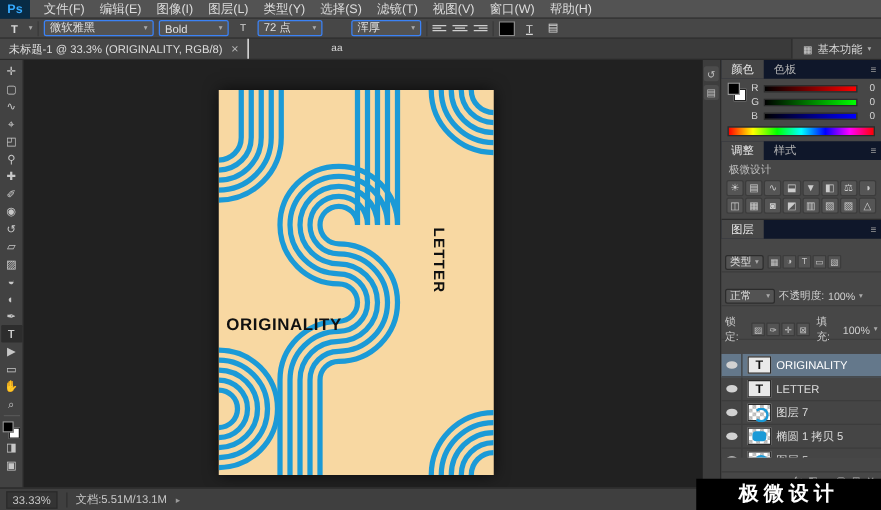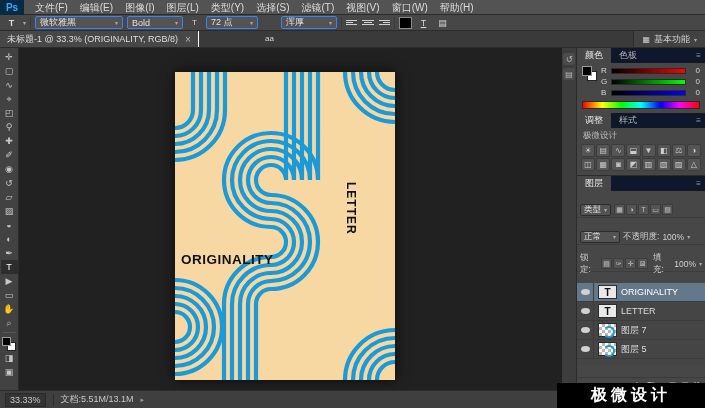--- a/index.html
+++ b/index.html
@@ -366,20 +366,27 @@
             <span class="eye-cell">
               <span class="eye"></span>
             </span>
             <span class="thumb checker pixel"></span>
             <span class="layer-name">图层 7</span>
           </div>
           <div class="layer-row">
             <span class="eye-cell">
               <span class="eye"></span>
             </span>
+            <span class="thumb checker shape"></span>
+            <span class="layer-name">椭圆 1 拷贝 5</span>
+          </div>
+          <div class="layer-row">
+            <span class="eye-cell">
+              <span class="eye"></span>
+            </span>
             <span class="thumb checker pixel"></span>
             <span class="layer-name">图层 5</span>
           </div>
         </div>
       <div class="layers-footer" id="layers-footer">
           <span>∞</span>
           <span>fx</span>
           <span>◧</span>
           <span>◑</span>
           <span>▢</span>

